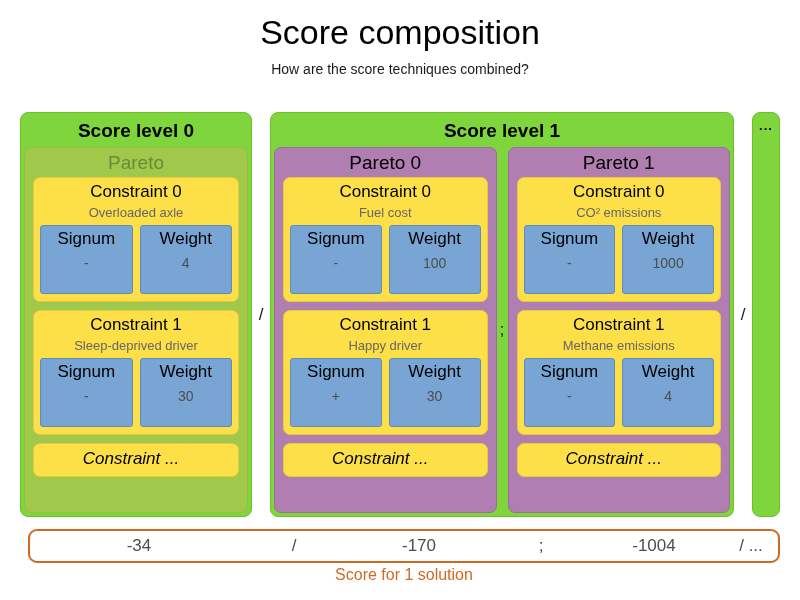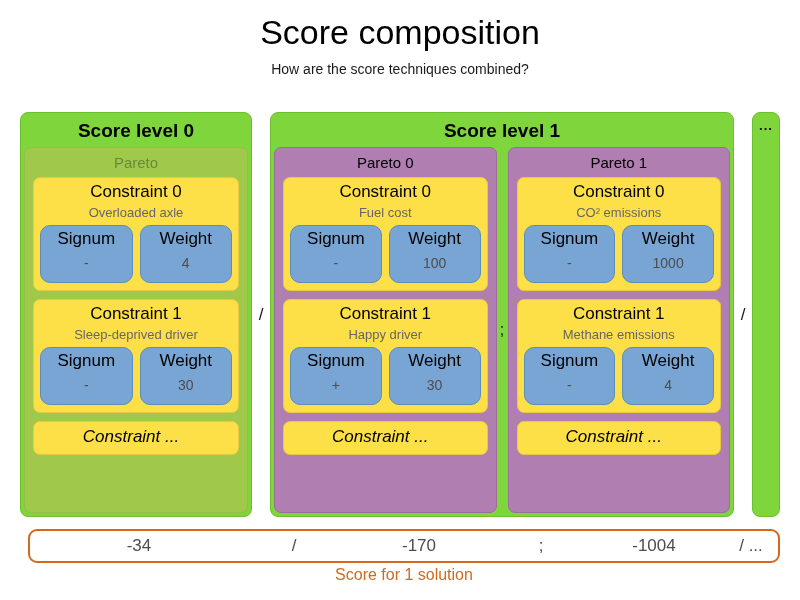--- a/index.html
+++ b/index.html
@@ -102,21 +102,21 @@
   .pareto-ghost {
     background: #a0c84a;
     border: 1px solid #96bf43;
   }
   .pareto-purple {
     background: #b07eb1;
     border: 1px solid #9a6d9c;
   }
   .pareto-title {
     text-align: center;
-    font-size: 15px;
+    font-size: 19px;
     line-height: 22px;
     padding-bottom: 3px;
     color: #000;
   }
   .pareto-ghost .pareto-title {
     color: #6b8a39;
   }
 
   .pareto-constraints {
     flex: 1 1 auto;
@@ -156,24 +156,24 @@
   }
 
   .attrs {
     display: flex;
     gap: 7px;
     justify-content: center;
   }
   .attr {
     background: #79a5d4;
     border: 1px solid #5d8cbd;
-    border-radius: 10px;
+    border-radius: 3px;
     flex: 1 1 0;
     min-width: 0;
-    padding: 1px 2px 5px 2px;
+    padding: 1px 2px 16px 2px;
     box-sizing: border-box;
   }
   .attr-label {
     font-size: 17px;
     line-height: 23px;
     color: #000;
   }
   .attr-value {
     font-size: 14px;
     line-height: 27px;

